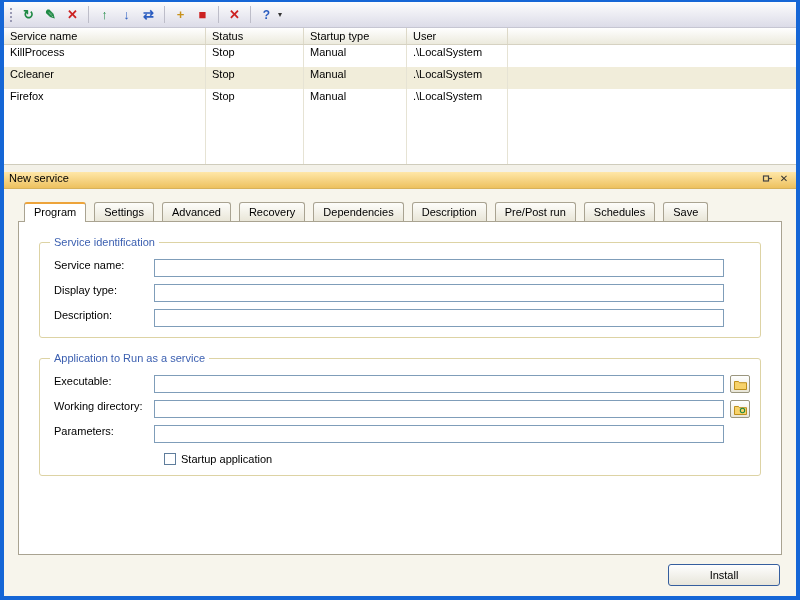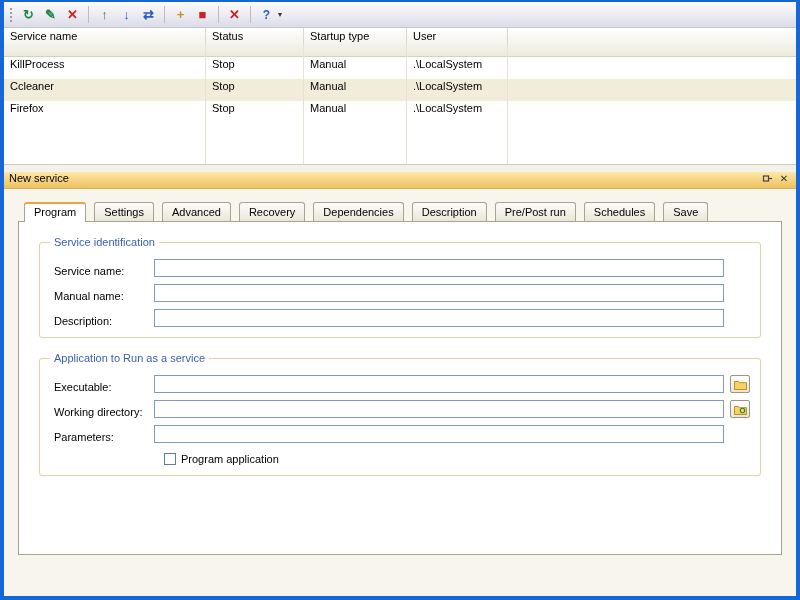--- a/index.html
+++ b/index.html
@@ -36,21 +36,21 @@
   .tb-green { color: #1f8a44; }
   .tb-red   { color: #cc2222; }
   .tb-blue  { color: #2a5cc0; }
   .tb-gold  { color: #c8921d; }
   .tb-help  { color: #2a5cc0; font-size: 12px; }
   .tb-caret { width: 9px; font-size: 8px; color: #333; display: flex; align-items: center; }
 
   
   .lv { position: relative; height: 136px; flex: none; background: #fff; overflow: hidden; }
   .lv-head {
-    display: flex; height: 29px;
+    display: flex; height: 17px;
     background: linear-gradient(#ffffff, #eceadd);
     border-bottom: 1px solid #d6d2c2;
   }
   .hc { padding: 2px 0 0 6px; border-right: 1px solid #ddd9c8; white-space: nowrap; overflow: hidden; }
   .c0 { width: 202px; } .c1 { width: 98px; } .c2 { width: 103px; } .c3 { width: 101px; }
   .cf { flex: 1; border-right: none; }
   .lr { display: flex; height: 22px; line-height: 14px; cursor: default; }
   .lr > div { padding-left: 6px; white-space: nowrap; overflow: hidden; }
   .lr.hl { background: #f1edda; }
   .col-line { position: absolute; top: 17px; bottom: 0; width: 1px; background: #e6e3d4; }
@@ -86,21 +86,21 @@
   .page {
     margin: 0 14px; background: #fff; border: 1px solid #a9a391;
     height: 334px; position: relative; z-index: 2;
   }
 
   fieldset {
     margin: 14px 20px 0; border: 1px solid #ddd3a4; border-radius: 3px;
     padding: 4px 10px 10px;
   }
   legend { color: #3b5fb0; padding: 0 4px; font-size: 11px; }
-  .frow { display: flex; align-items: flex-end; margin: 7px 0 0 4px; }
+  .frow { display: flex; align-items: flex-start; margin: 7px 0 0 4px; }
   .frow label { width: 100px; flex: none; }
   .frow input[type=text] {
     flex: 1; height: 18px; border: 1px solid #7f9db9;
     font: inherit; padding: 0 3px; background: #fff;
   }
   .btnzone { width: 26px; flex: none; display: flex; justify-content: flex-end; }
   .mini-btn {
     width: 20px; height: 18px; padding: 0; cursor: default;
     border: 1px solid #9a967f; border-radius: 2px;
     background: linear-gradient(#ffffff, #e9e6d8);
@@ -203,21 +203,21 @@
       <div class="page">
 
         <fieldset>
           <legend>Service identification</legend>
           <div class="frow">
             <label>Service name:</label>
             <input type="text" value="" style="">
             <span class="btnzone"></span>
           </div>
           <div class="frow">
-            <label>Manual name:</label>
+            <label>Display type:</label>
             <input type="text" value="" style="">
             <span class="btnzone"></span>
           </div>
           <div class="frow">
             <label>Description:</label>
             <input type="text" value="" style="">
             <span class="btnzone"></span>
           </div>
         </fieldset>
 
@@ -246,22 +246,23 @@
               </button>
             </span>
           </div>
           <div class="frow">
             <label>Parameters:</label>
             <input type="text" value="" style="">
             <span class="btnzone"></span>
           </div>
           <div class="cbrow">
             <span class="cb"></span>
-            <span>Program application</span>
+            <span>Startup application</span>
           </div>
         </fieldset>
 
       </div>
 
+      <button class="install">Install</button>
     </div>
 
   </div>
 </div>
 
 </body></html>

